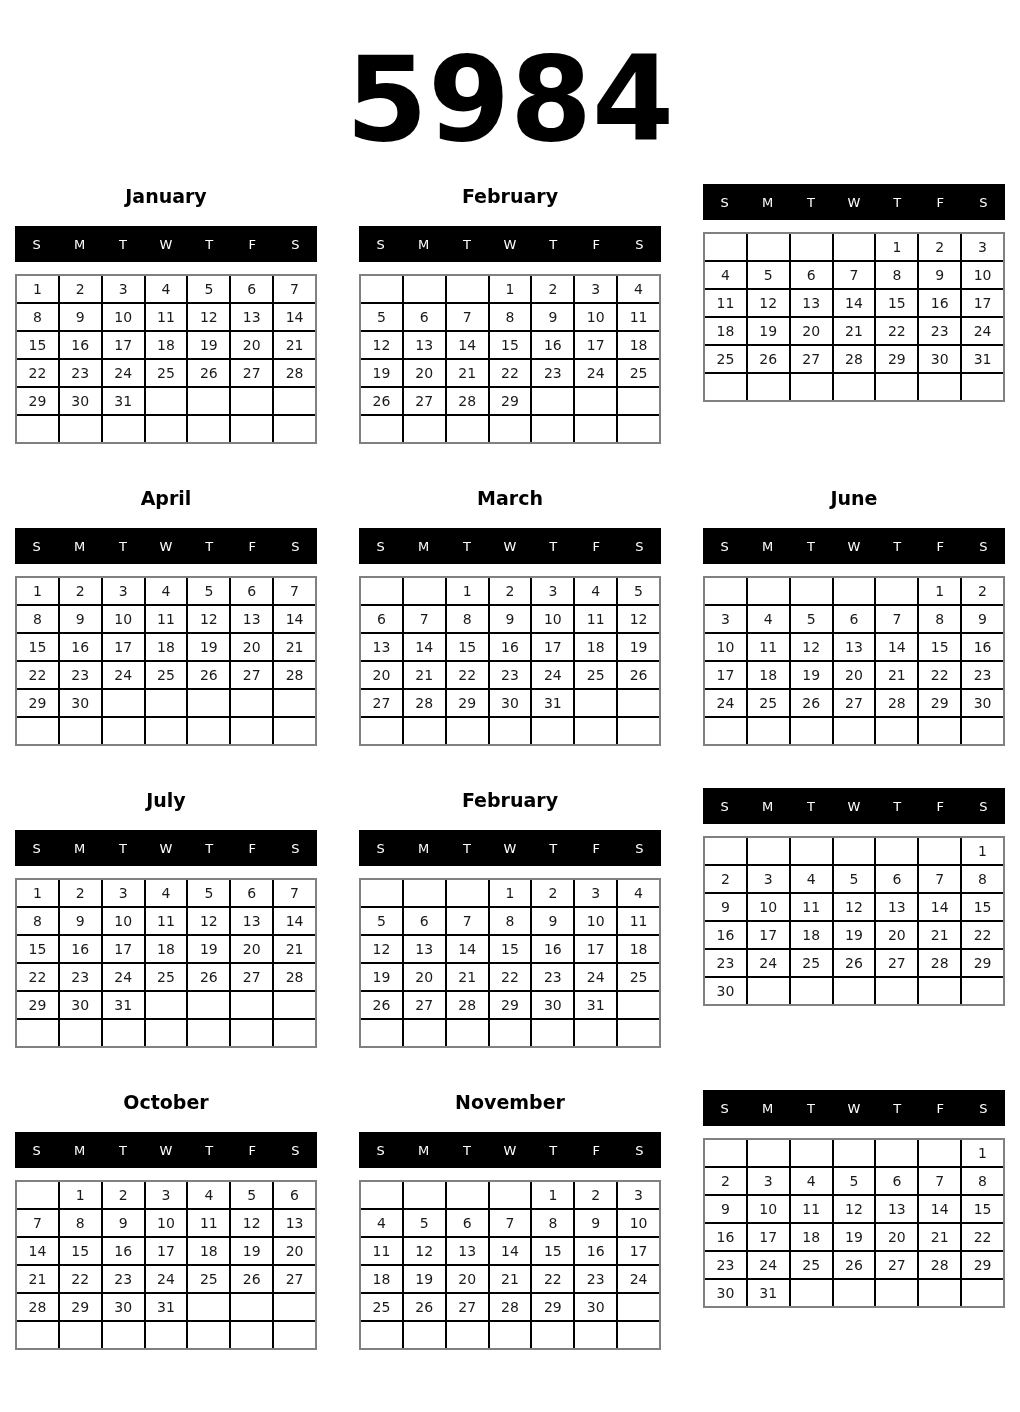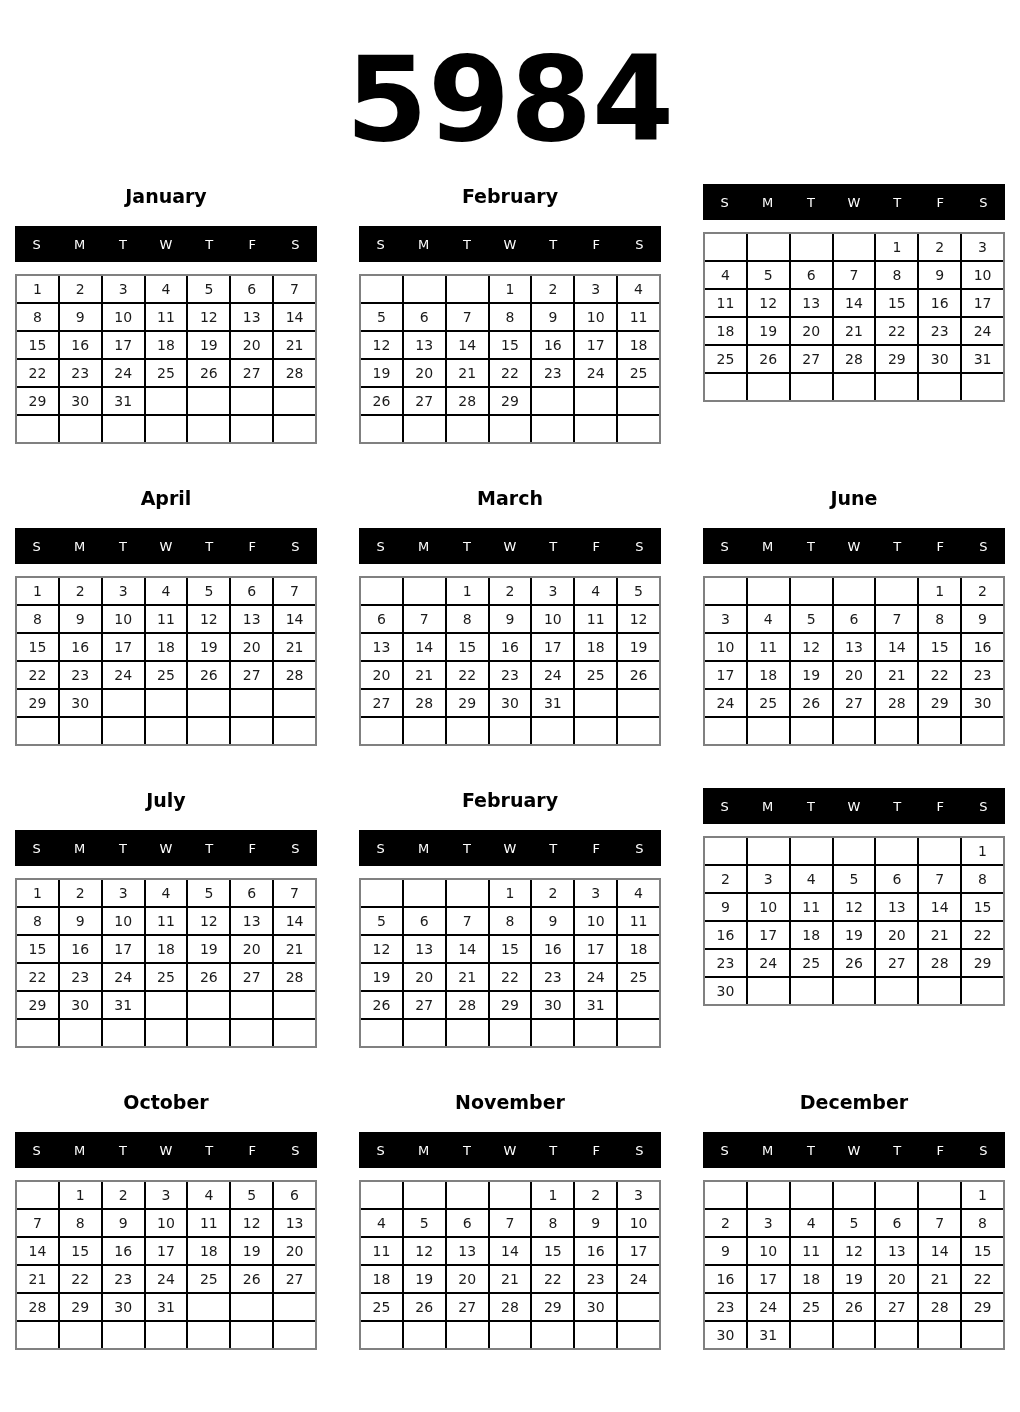--- a/index.html
+++ b/index.html
@@ -683,21 +683,20 @@
           <div class="day-cell"></div>
           <div class="day-cell"></div>
           <div class="day-cell"></div>
           <div class="day-cell"></div>
           <div class="day-cell"></div>
           <div class="day-cell"></div>
         </div>
   </div>
 
   <div class="month">
-    <h2 class="month-name">December</h2>
     <div class="weekday-header">
           <div class="weekday-cell">S</div>
           <div class="weekday-cell">M</div>
           <div class="weekday-cell">T</div>
           <div class="weekday-cell">W</div>
           <div class="weekday-cell">T</div>
           <div class="weekday-cell">F</div>
           <div class="weekday-cell">S</div>
         </div>
     <div class="month-grid">

